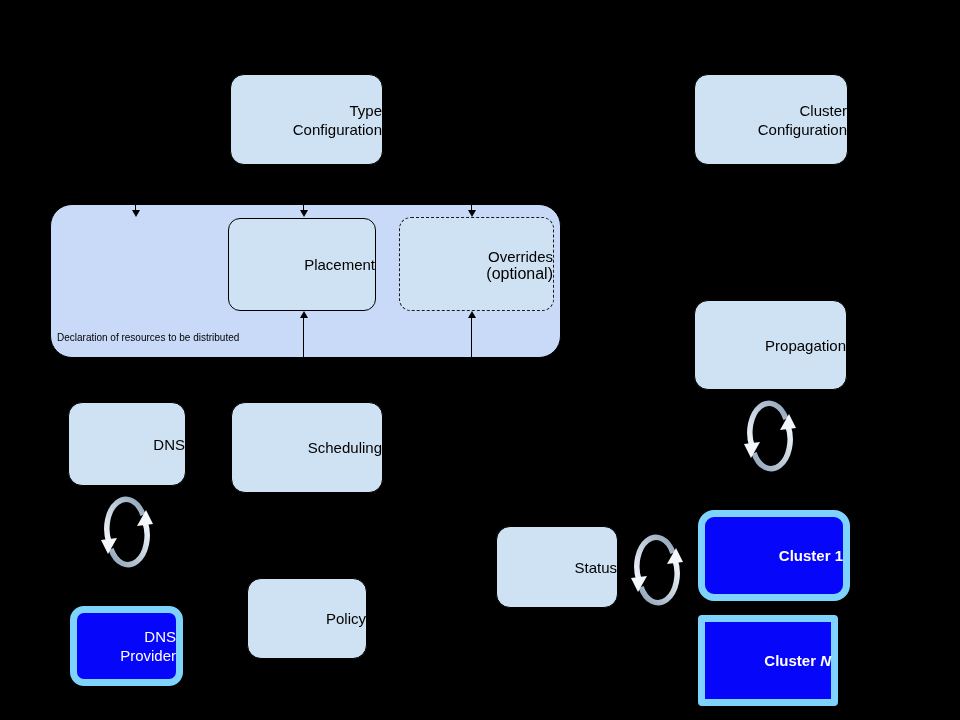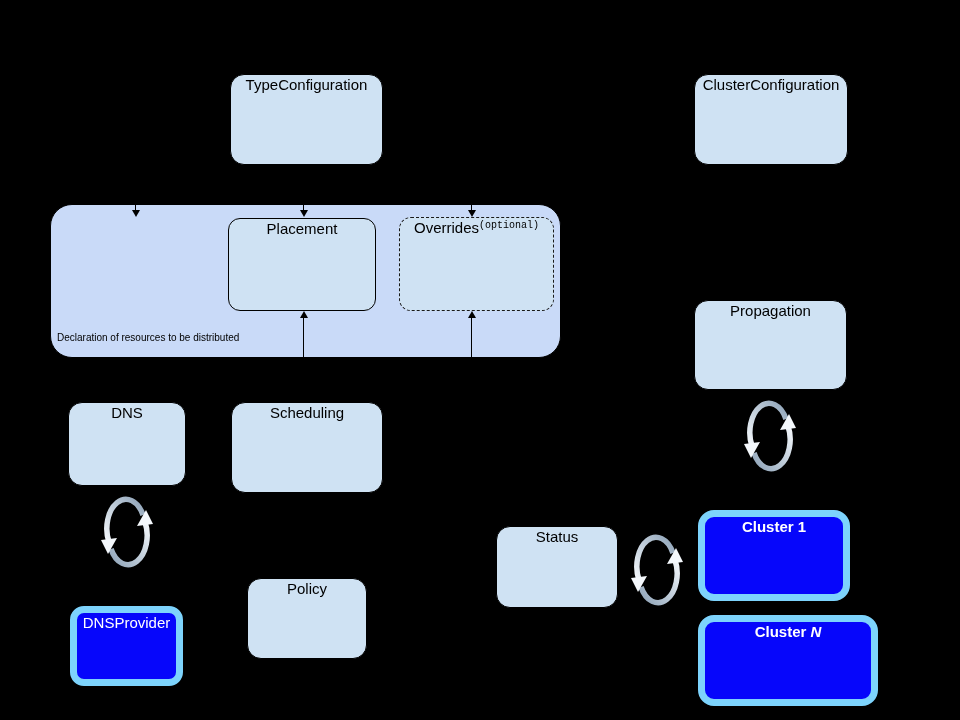--- a/index.html
+++ b/index.html
@@ -12,35 +12,35 @@
     --sync-shade:#8ea3b8;
     --sync-hi:#f4f8fc;
   }
   html,body{margin:0;padding:0;background:var(--bg);}
   .canvas{
     position:relative;width:960px;height:720px;background:var(--bg);
     font-family:"Liberation Sans","DejaVu Sans",sans-serif;
     color:var(--ink);overflow:hidden;
   }
   .node{
-    position:absolute;display:flex;flex-direction:row;align-items:flex-start;justify-content:center;
+    position:absolute;display:flex;flex-direction:column;align-items:flex-end;justify-content:center;
     text-align:center;font-size:15px;line-height:19px;
     background:var(--light);border:1px solid #000;border-radius:14px;box-sizing:border-box;
   }
   .node.inner{border-radius:12px;}
   .node.dashdot{border:1.3px dashed #1a1a1a;}
   .node.blue{background:var(--accent);color:var(--text-light);border:7px solid #7dd3fc;margin-top:28px;}
   .node.bold{font-weight:bold;}
   .group{
     position:absolute;background:var(--group);border:1px solid #000;border-radius:22px;box-sizing:border-box;
   }
   .caption{
     position:absolute;font-size:10px;line-height:13px;color:#000;white-space:nowrap;
   }
-  .sub{font-size:10px;line-height:15px;font-family:Liberation Mono, monospace;}
+  .sub{font-size:16px;line-height:15px;}
   .varrow{position:absolute;width:9px;display:flex;flex-direction:column;align-items:center;}
   .varrow .shaft{flex:1;width:0;border-left:1.5px solid #000;}
   .varrow.dashed .shaft{border-left-style:dashed;}
   .head-down{width:0;height:0;border-left:4.5px solid transparent;border-right:4.5px solid transparent;border-top:7px solid #000;}
   .head-up{width:0;height:0;border-left:4.5px solid transparent;border-right:4.5px solid transparent;border-bottom:7px solid #000;}
   .sync{position:absolute;width:54px;height:76px;}
   .hiddendefs{position:absolute;width:0;height:0;}
   i{font-style:italic;}
 </style>
 </head>
@@ -147,19 +147,19 @@
   </div>
 
   <svg class="sync" style="left:630px;top:532px" viewBox="0 0 54 76">
     <use href="#syncArrows"></use>
   </svg>
 
   <div class="node blue bold" style="left:698px;top:482px;width:152px;height:91px;border-radius:16px">
     <span>Cluster 1</span>
   </div>
 
-  <div class="node blue bold" style="left:698px;top:587px;width:180px;height:91px;border-radius:16px">
+  <div class="node blue bold" style="left:698px;top:587px;width:140px;height:91px;border-radius:4px">
     <span>
       <span>Cluster </span><i>N</i>
     </span>
   </div>
 
 </div>
 
 </body></html>

